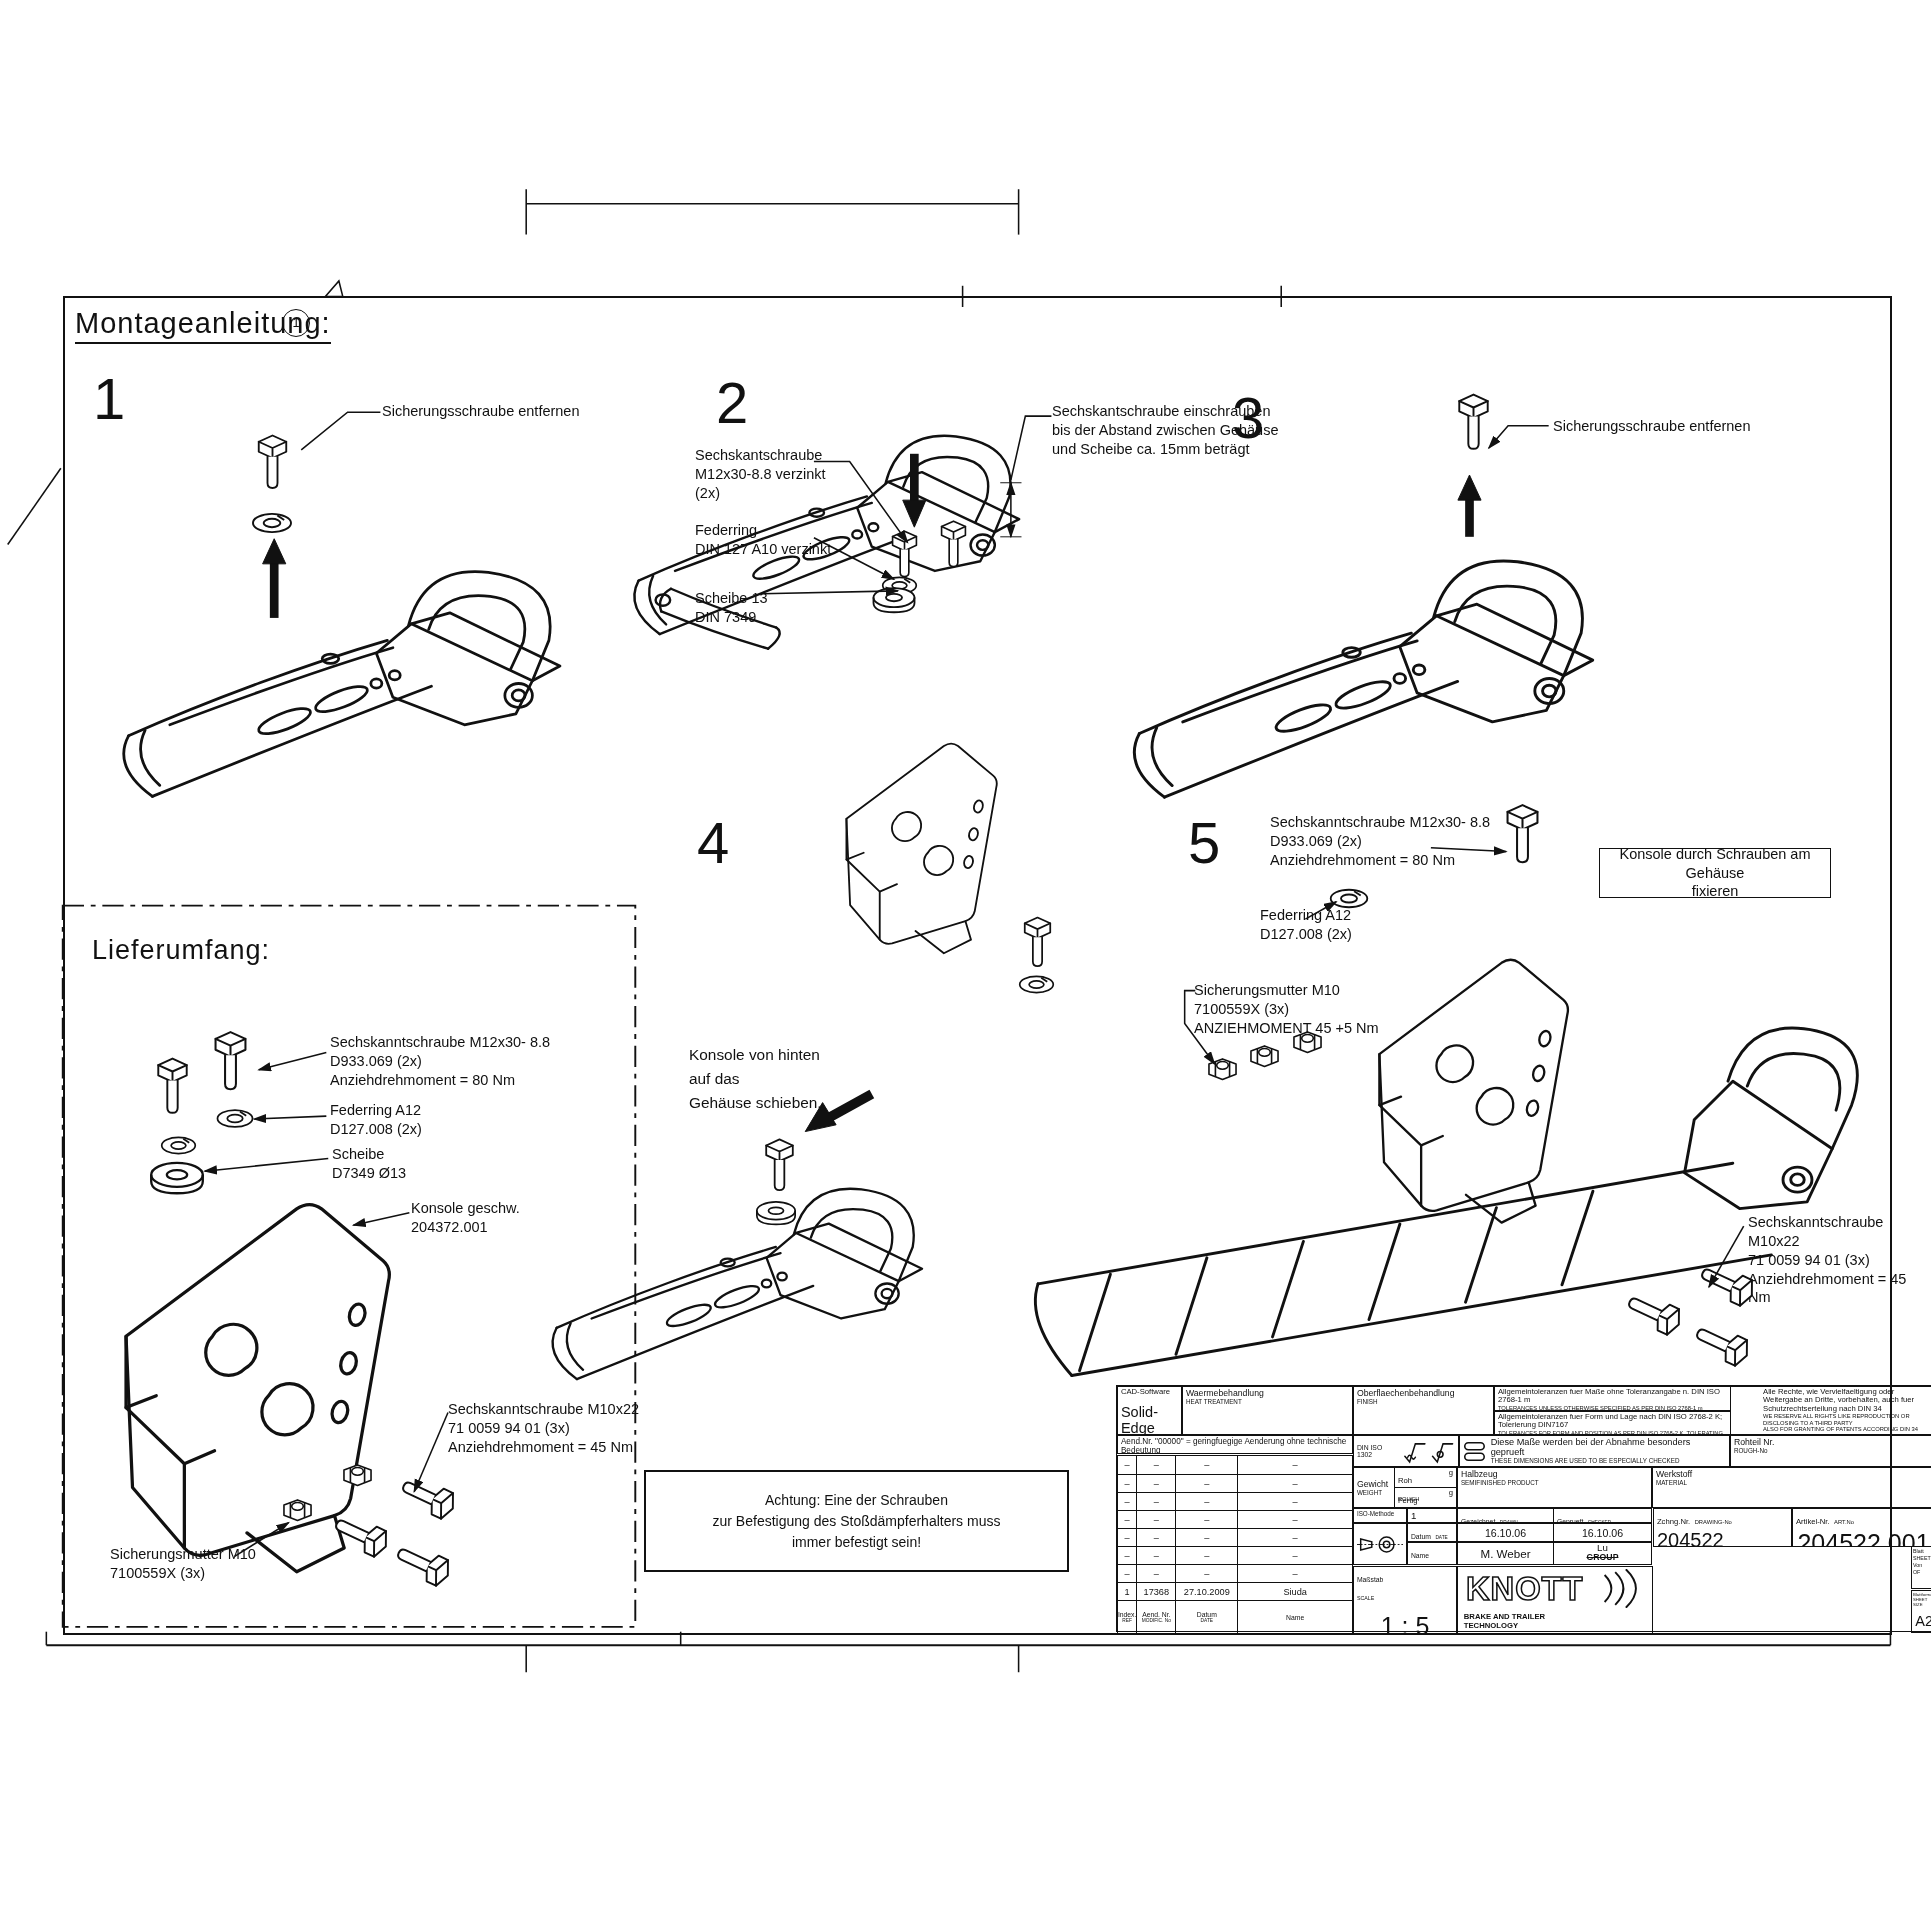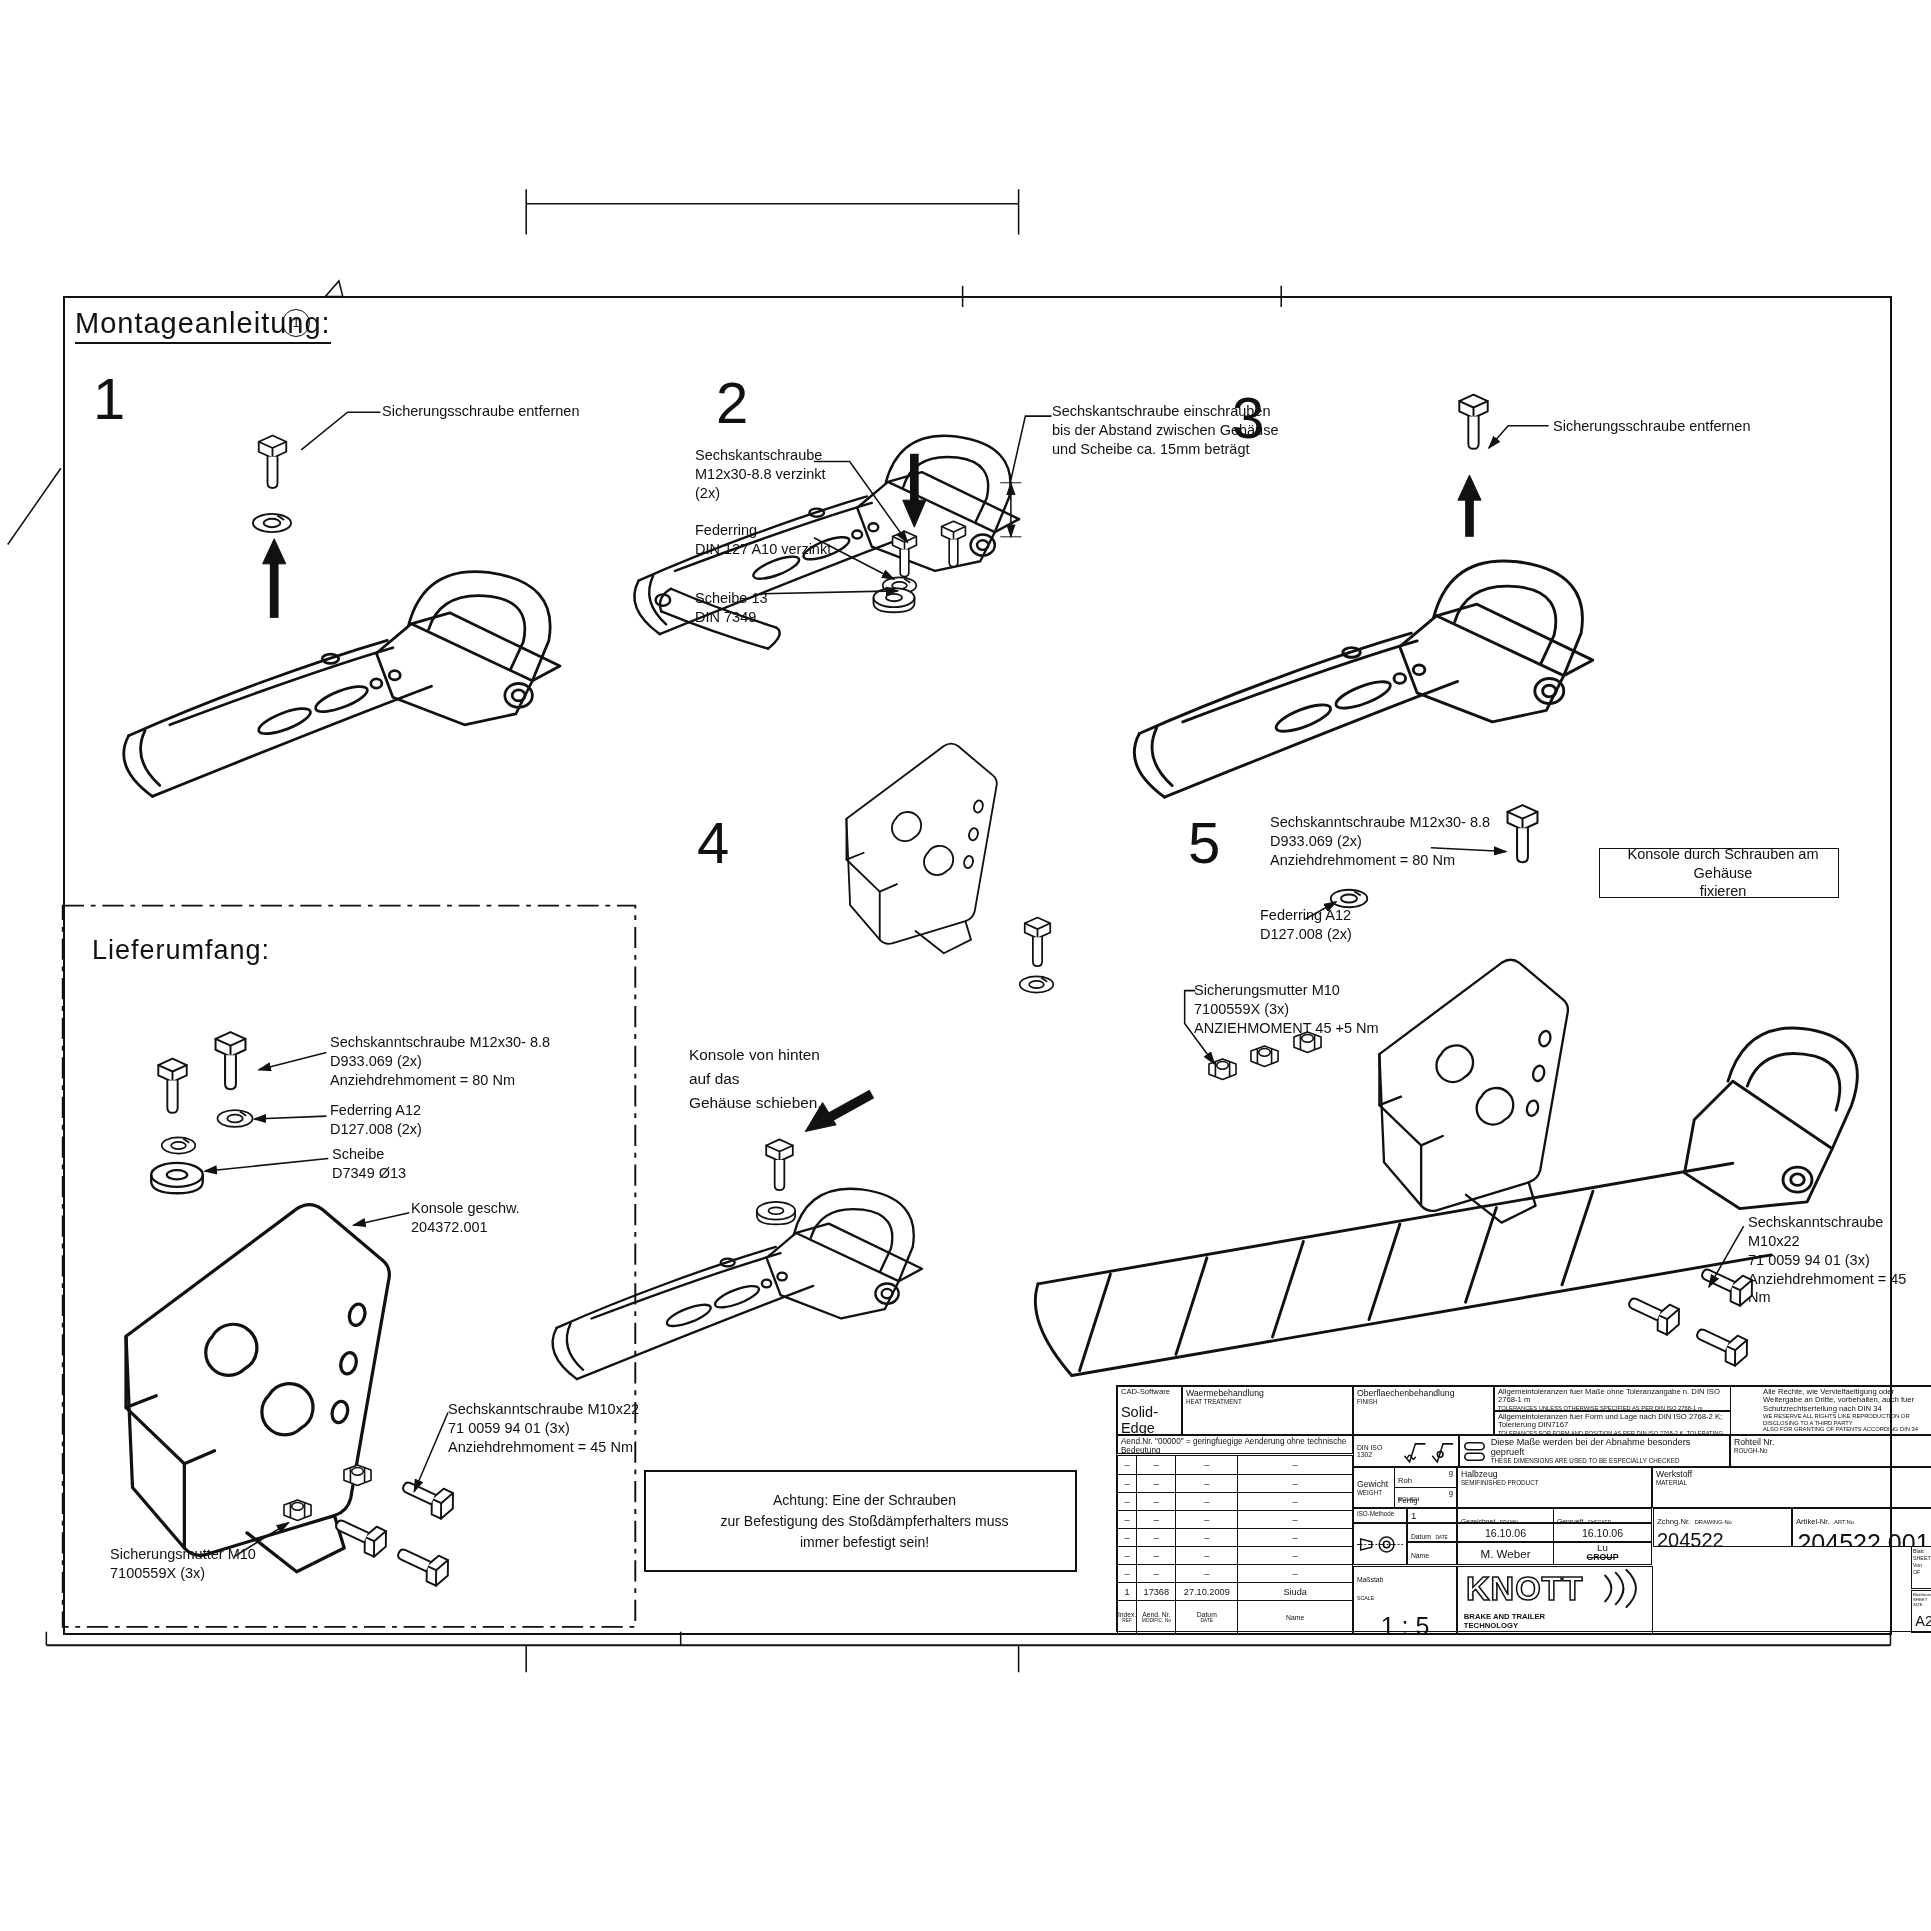--- a/index.html
+++ b/index.html
@@ -18,21 +18,21 @@
   .de-s{font-size:7.7px;line-height:1.1;}
   .en-s{font-size:5.8px;line-height:1.1;}
   .rt-row{display:grid;grid-template-columns:19.3px 39px 62px auto;}
   .rt-cell{border-right:1px solid #111;border-top:1px solid #111;font-size:9.2px;
            display:flex;align-items:center;justify-content:center;overflow:hidden;}
   .rt-cell:last-child{border-right:none;}
   .rt-hdr{display:flex;flex-direction:column;align-items:center;justify-content:center;}
   .rt-hdr .h1{font-size:6.8px;}
   .rt-hdr .h2{font-size:4.8px;}
   .boxnote{border:1.9px solid #111;display:flex;align-items:center;justify-content:center;
-           text-align:center;padding-left:8px;}
+           text-align:center;}
 </style>
 </head>
 <body>
 
 <svg width="0" height="0" style="position:absolute" aria-hidden="true">
   <defs>
     <symbol id="bolt" viewBox="0 0 60 96">
       <g fill="#fff" stroke="#111" stroke-width="3" stroke-linejoin="round" stroke-linecap="round">
         <path d="M8,14 L30,4 L52,14 L52,30 L30,40 L8,30 Z"></path>
         <path d="M8,14 L30,24 L52,14 M30,24 L30,40" fill="none"></path>

